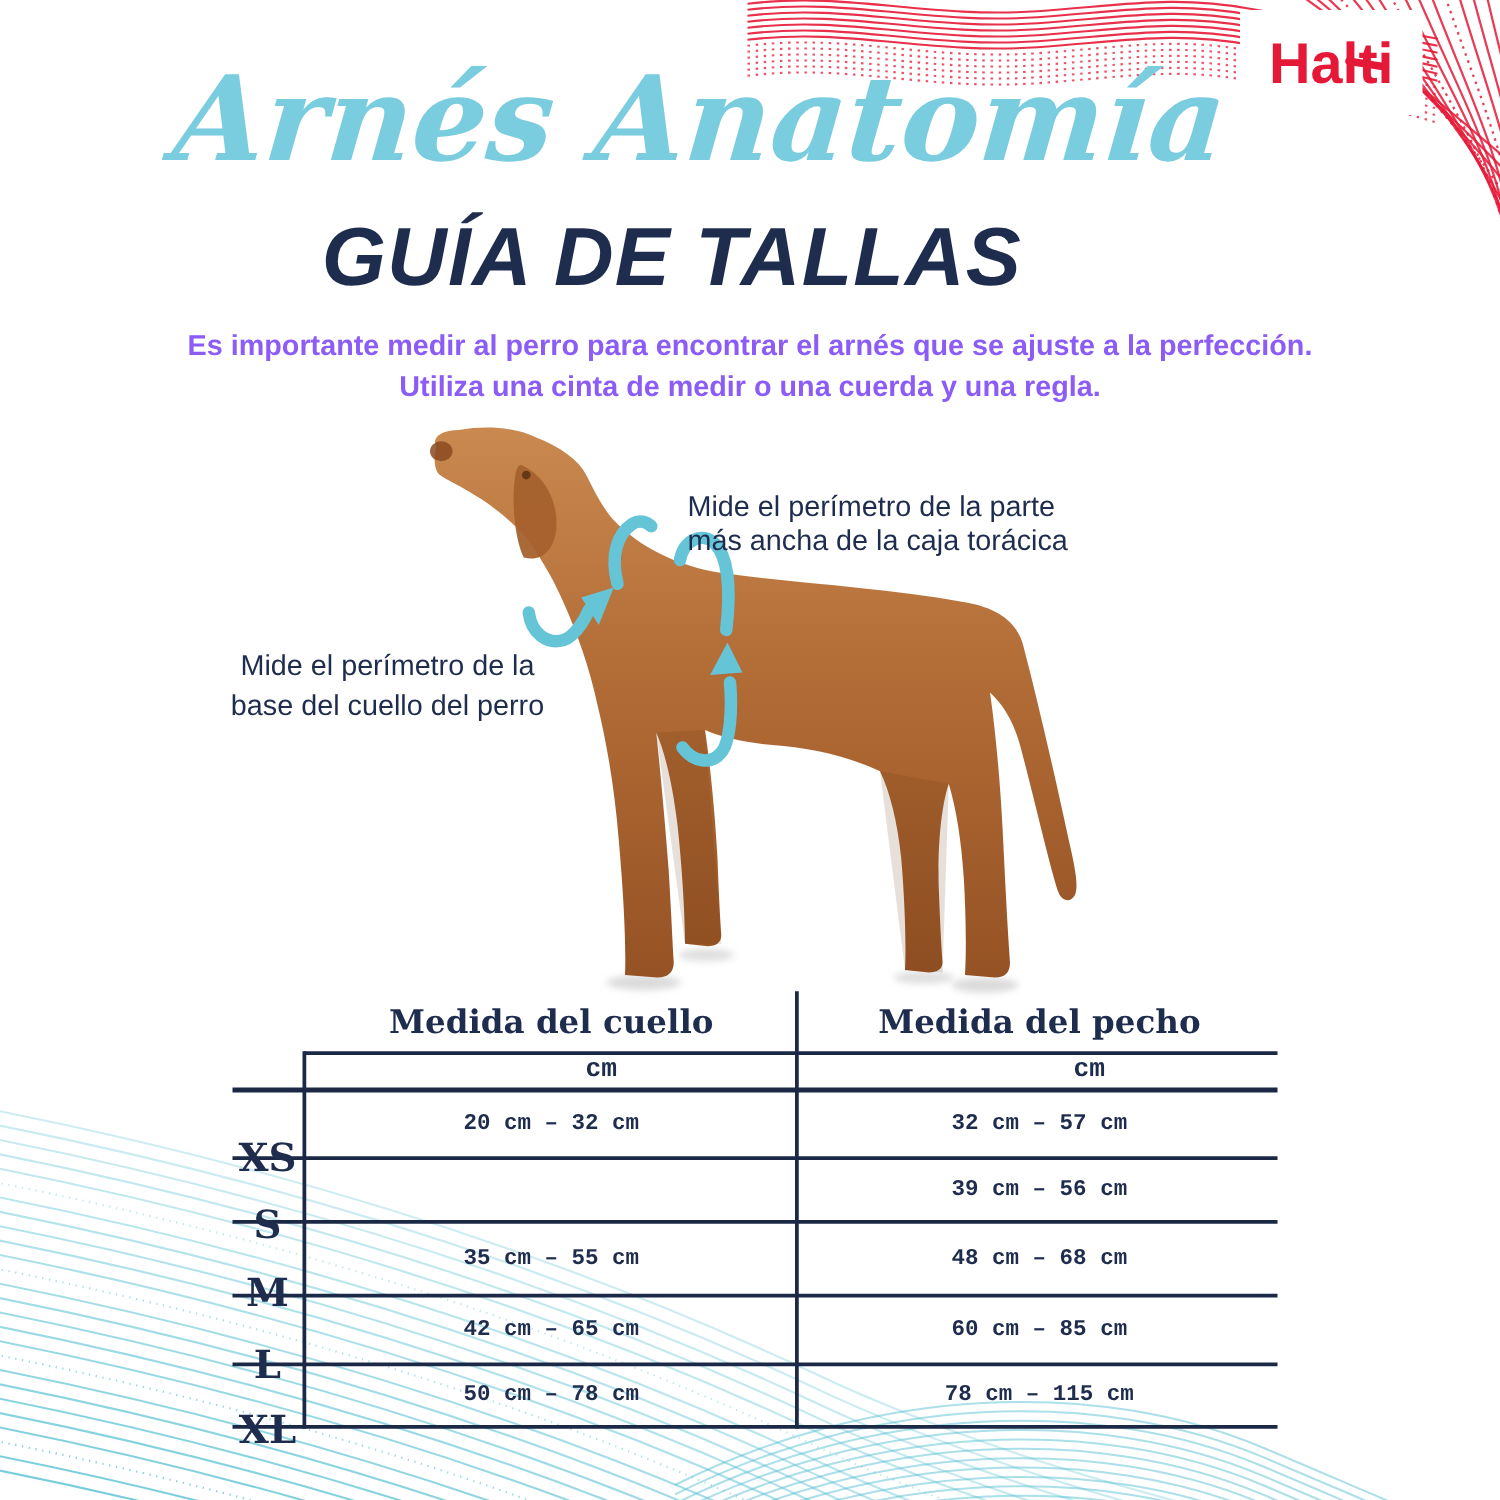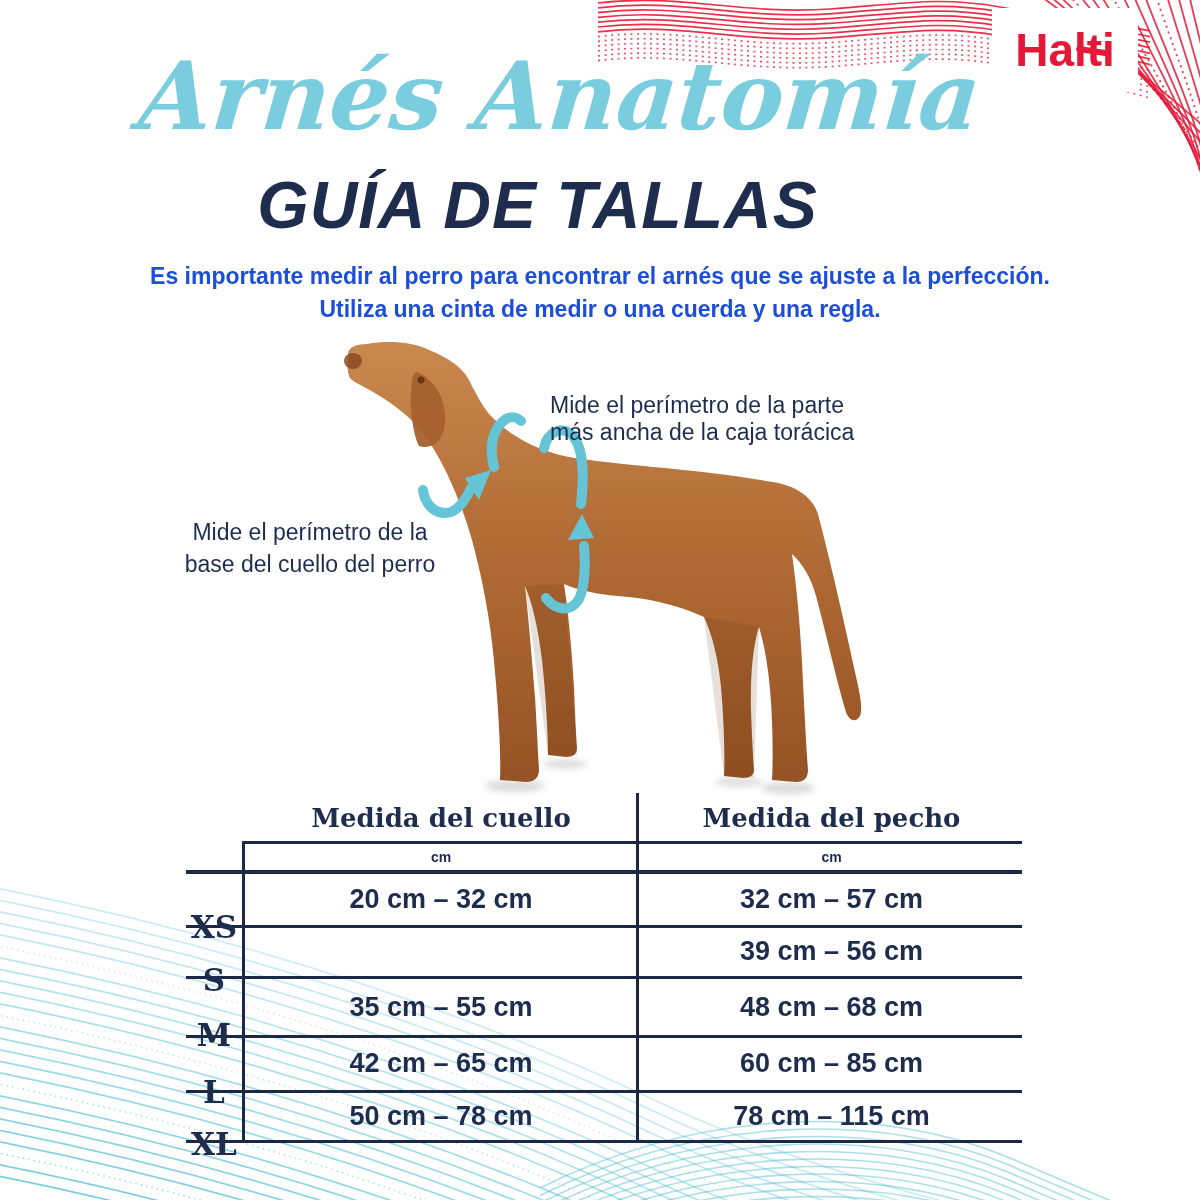--- a/index.html
+++ b/index.html
@@ -10,32 +10,32 @@
             display:flex;align-items:center;justify-content:center;z-index:2;}
   .logo-text{font-size:46px;font-weight:700;color:#e51937;letter-spacing:0;}
   .logo-bar{position:absolute;left:84px;top:40px;width:32px;height:6px;background:#e51937;
             border-radius:3px;transform:rotate(9deg);}
   .script-title{position:absolute;left:0;top:46px;width:1120px;text-align:center;z-index:1;
                 font-family:"DejaVu Serif",serif;font-style:italic;font-weight:700;
                 font-size:94px;line-height:100px;color:#7accdf;transform:skewX(-5deg);}
   .main-title{position:absolute;left:0;top:172px;width:1075px;margin:0;text-align:center;z-index:1;
               font-size:66px;line-height:66px;font-weight:700;letter-spacing:1px;color:#1e2c4e;font-style:italic;}
   .intro{position:absolute;left:0;top:260px;width:1200px;margin:0;text-align:center;z-index:1;
-         font-size:23px;line-height:33px;font-weight:700;color:#1d4ed8;}
+         font-size:23px;line-height:33px;font-weight:700;color:#8b5cf6;}
   .dog{position:absolute;left:325px;top:340px;width:575px;height:460px;z-index:1;}
   .chest-note{position:absolute;left:550px;top:392px;z-index:1;font-size:23px;line-height:27px;}
   .neck-note{position:absolute;left:184px;top:516px;width:252px;text-align:center;z-index:1;
              font-size:23px;line-height:32px;}
   .size-table{position:absolute;left:186px;top:793px;width:836px;height:352px;z-index:1;}
   .tl{position:absolute;background:#1b2947;}
   .cell{position:absolute;display:flex;align-items:center;justify-content:center;white-space:nowrap;}
   .th{font-family:"DejaVu Serif",serif;font-weight:700;font-size:26px;}
-  .unit{font-family:Liberation Sans, sans-serif;font-weight:700;font-size:14px;}
+  .unit{font-family:Liberation Mono, monospace;font-weight:700;font-size:21px;padding-left:40px;}
   .size-label{font-family:"DejaVu Serif",serif;font-weight:700;font-size:31px;margin-top:28px;}
-  .val{font-family:Liberation Sans, sans-serif;font-weight:700;font-size:27px;}
+  .val{font-family:Liberation Mono, monospace;font-weight:700;font-size:18px;}
   .col-size{left:0;width:56px;}
   .col-neck{left:60px;width:390px;}
   .col-chest{left:455px;width:381px;}
   .row0{top:80px;height:52px;} .row1{top:134px;height:49px;} .row2{top:186px;height:56px;}
   .row3{top:244px;height:53px;} .row4{top:299px;height:48px;}
 </style>
 </head>
 <body>
 
 <div class="page">

